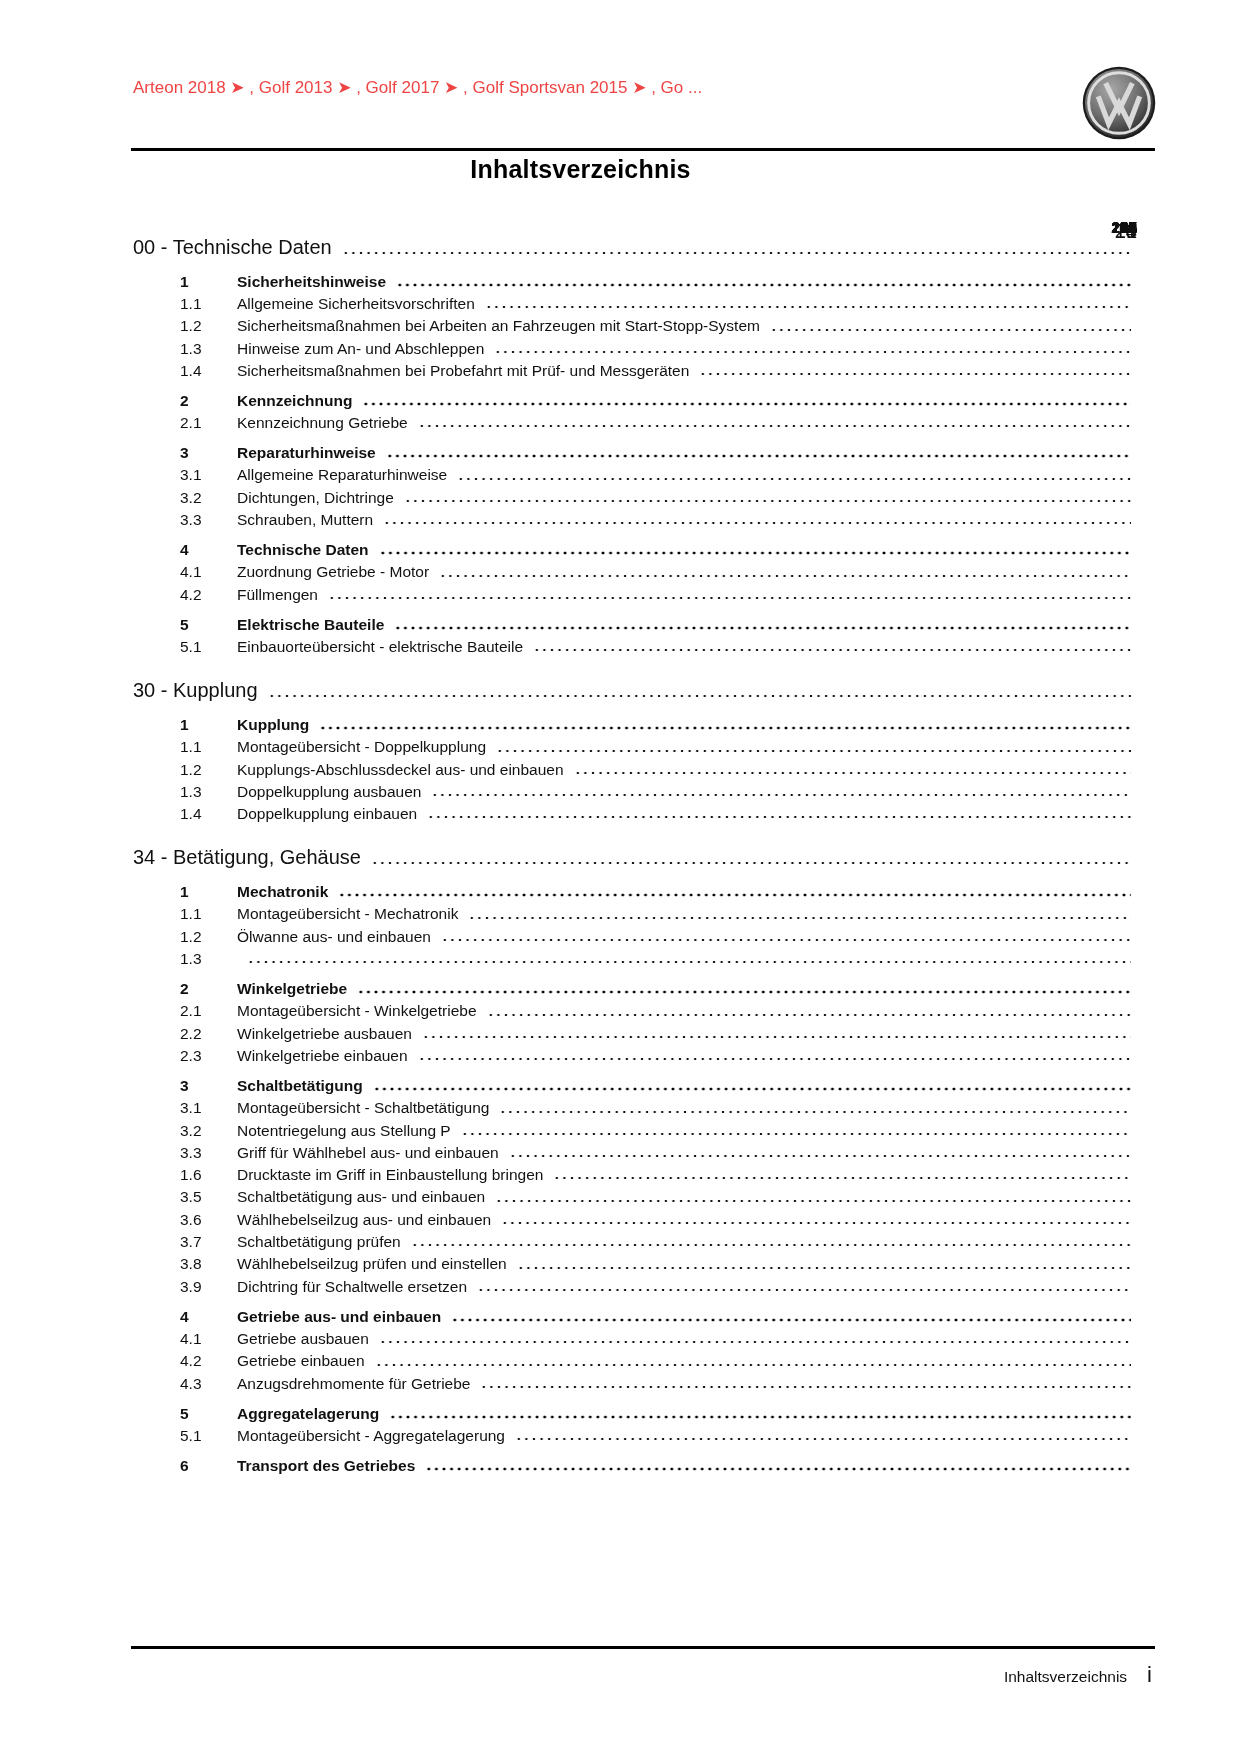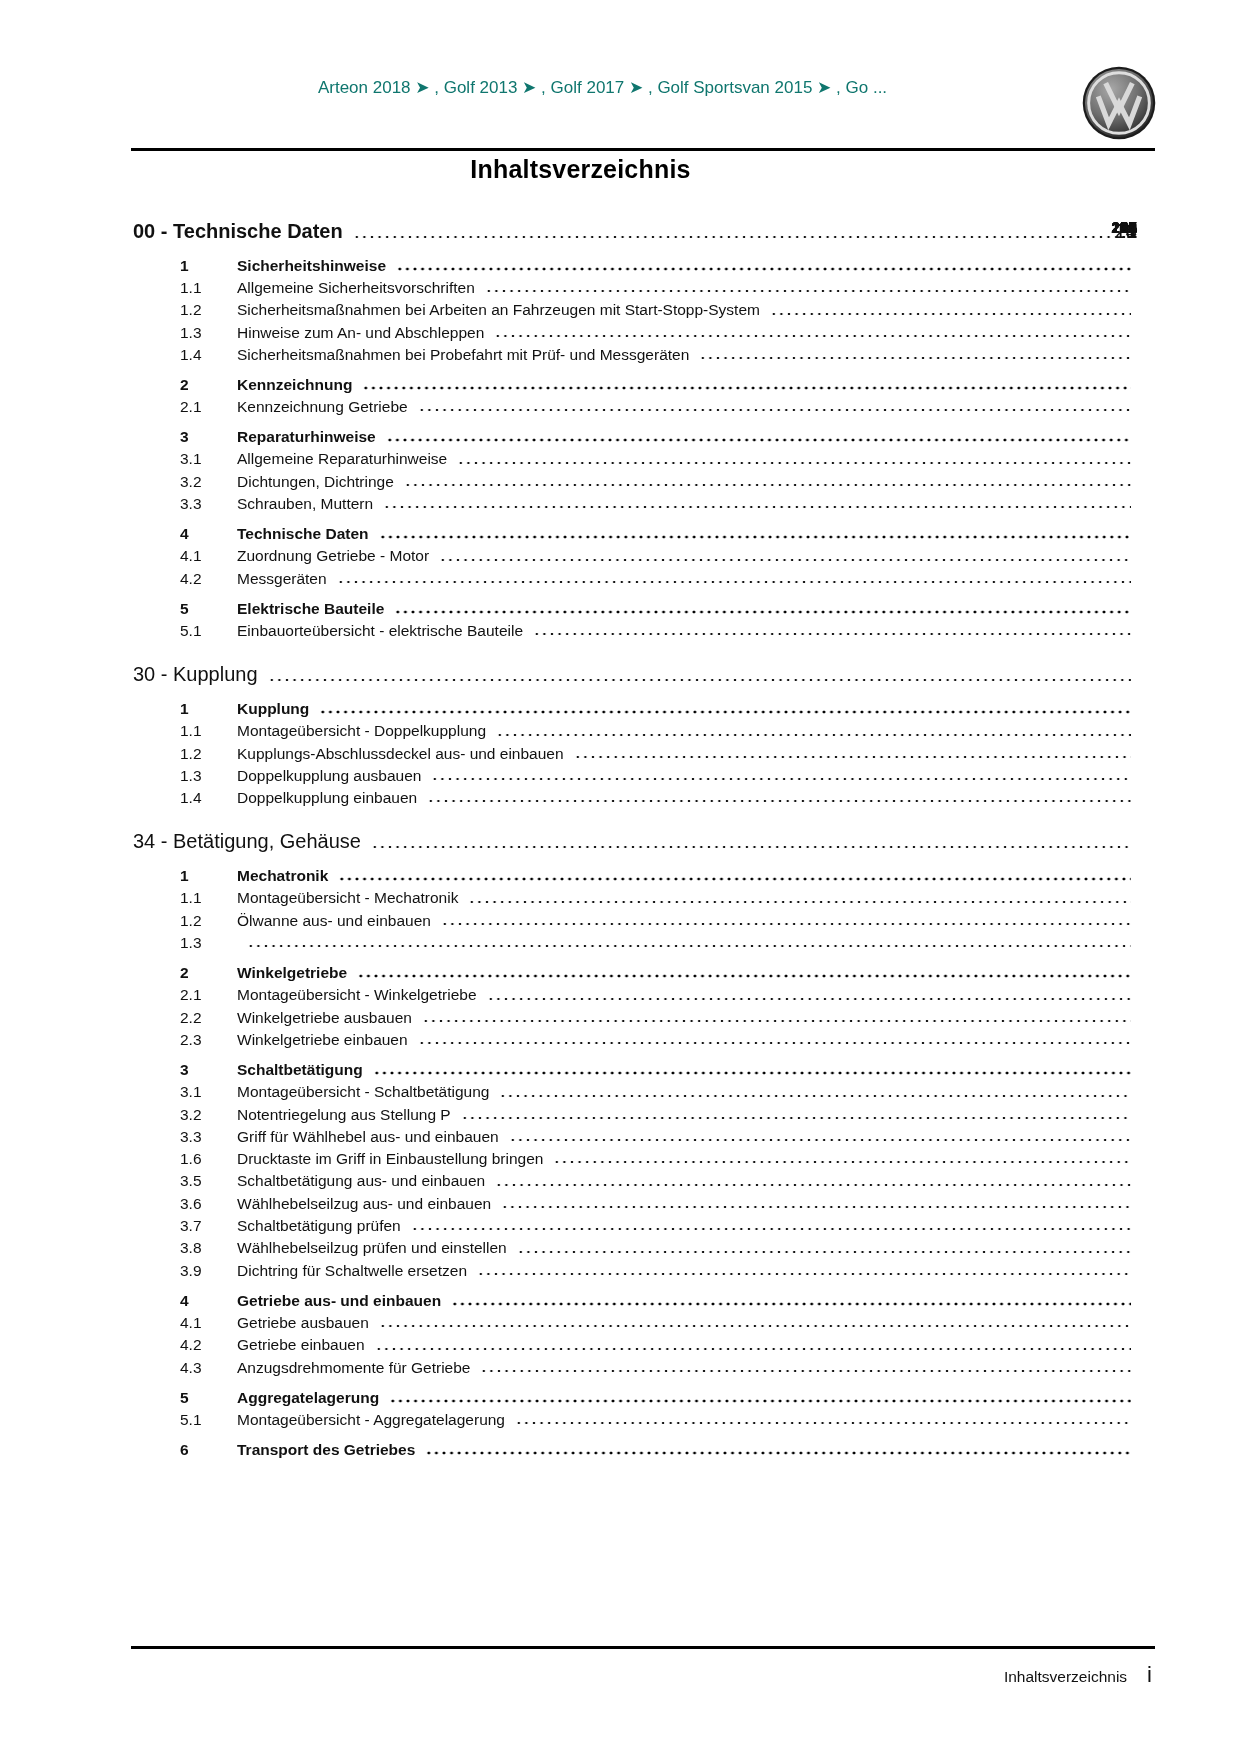--- a/index.html
+++ b/index.html
@@ -6,21 +6,21 @@
   body{
     width:1240px;height:1754px;position:relative;overflow:hidden;
     font-family:"Liberation Sans","DejaVu Sans",sans-serif;color:#111;
     -webkit-font-smoothing:antialiased;
   }
   .page{position:absolute;inset:0;}
 
   
   .header-text{
     position:absolute;top:76px;left:133px;right:168px;
-    text-align:center;font-size:17px;line-height:23px;color:#0f766e;
+    text-align:left;font-size:17px;line-height:23px;color:#ef4444;
   }
   .header-text .models{white-space:nowrap;}
   .vw-logo{position:absolute;top:66px;right:84px;width:74px;height:74px;}
   .header-rule{position:absolute;top:148px;left:131px;right:85px;height:3px;background:#000;}
 
   
   .page-title{
     position:absolute;top:155px;left:133px;width:895px;
     text-align:center;font-size:25px;font-weight:bold;color:#000;
     letter-spacing:0.2px;
@@ -31,21 +31,21 @@
   .row{display:flex;align-items:baseline;white-space:nowrap;}
   .row .dots{
     flex:1 1 auto;min-width:18px;align-self:flex-end;height:8px;
     margin:0 6px 4px 10px;
     background-image:radial-gradient(circle,#141414 1.2px,rgba(0,0,0,0) 1.55px);
     background-size:7.6px 8px;background-repeat:repeat-x;background-position:0 50%;
   }
   .row .page{flex:0 0 auto;min-width:46px;text-align:right;}
 
   .row.chapter{font-size:20px;line-height:31px;margin-top:17px;}
-  .row.chapter:first-child{margin-top:0;font-weight:bold;}
+  .row.chapter:first-child{margin-top:16px;}
   .row.chapter .dots{margin-bottom:6px;}
 
   .row.section{font-weight:bold;font-size:15.5px;line-height:23px;margin-top:7px;}
   .row.section .dots{
     background-image:radial-gradient(circle,#000 1.3px,rgba(0,0,0,0) 1.65px);
   }
   .row.sub{font-size:15.5px;line-height:22.3px;}
 
   .row .num{flex:0 0 57px;margin-left:47px;}
   .row .title{flex:0 0 auto;}
@@ -167,21 +167,21 @@
         <span class="page">8</span>
       </div>
       <div class="row sub">
         <span class="num">4.1</span>
         <span class="title">Zuordnung Getriebe - Motor</span>
         <span class="dots"></span>
         <span class="page">8</span>
       </div>
       <div class="row sub">
         <span class="num">4.2</span>
-        <span class="title">Messgeräten</span>
+        <span class="title">Füllmengen</span>
         <span class="dots"></span>
         <span class="page">11</span>
       </div>
       <div class="row section">
         <span class="num">5</span>
         <span class="title">Elektrische Bauteile</span>
         <span class="dots"></span>
         <span class="page">12</span>
       </div>
       <div class="row sub">

